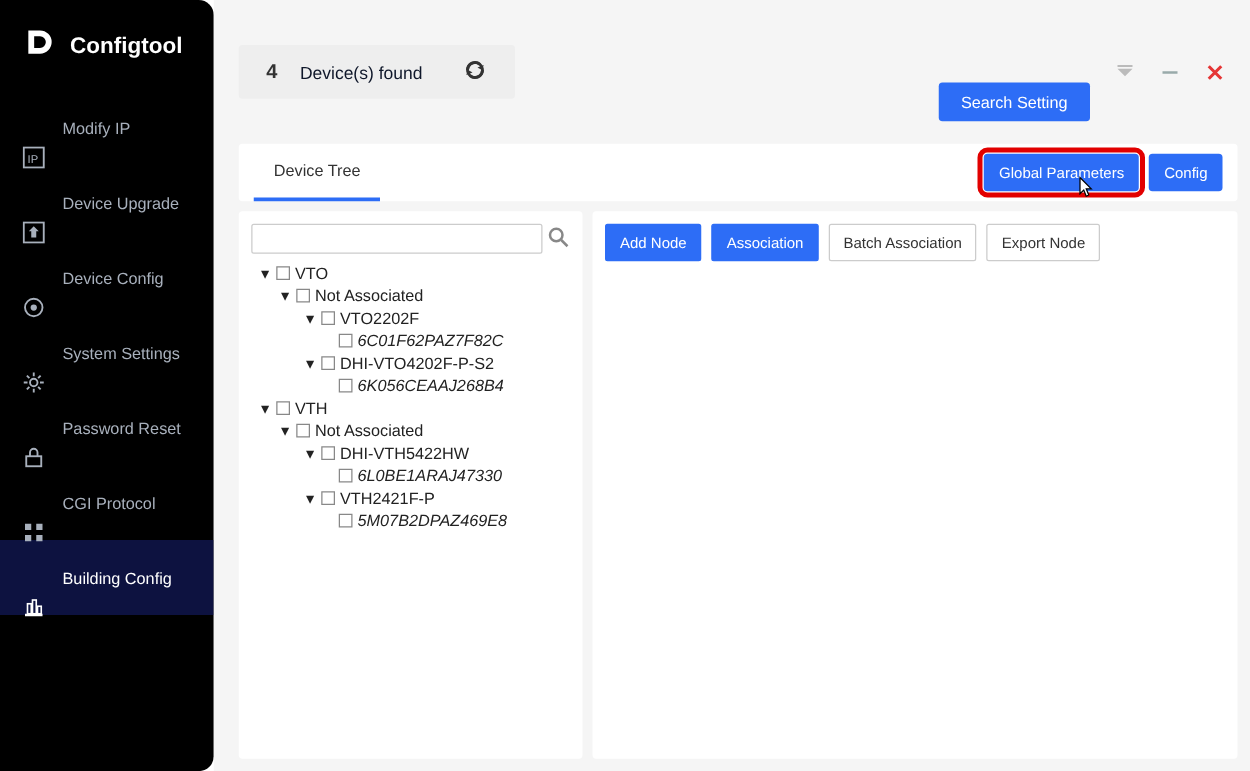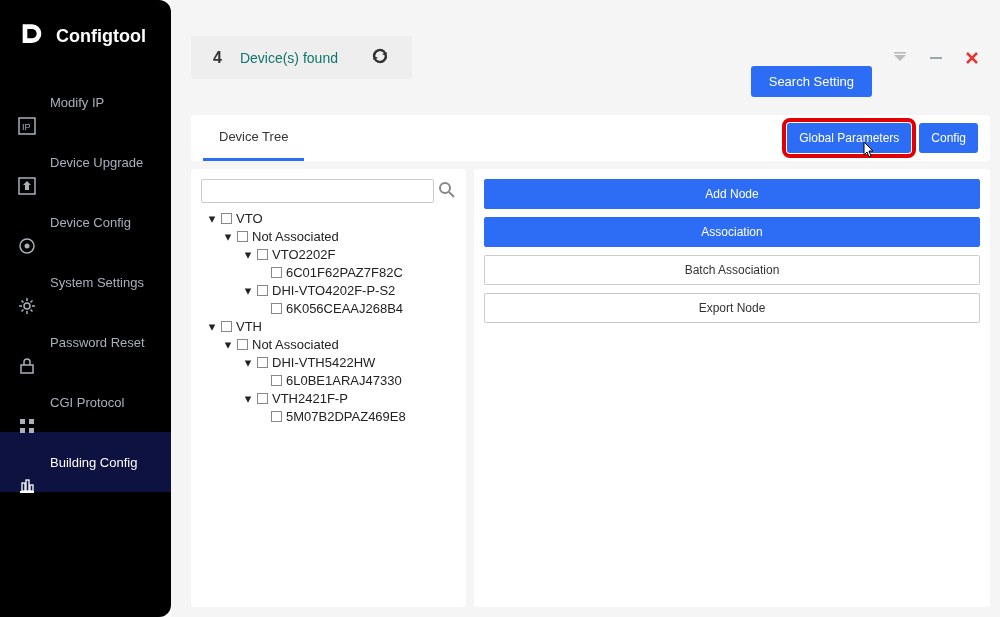--- a/index.html
+++ b/index.html
@@ -9,21 +9,21 @@
 .logo-area { display: flex; align-items: center; padding: 22px 18px; gap: 10px; }
 .logo-svg { width: 28px; height: 28px; }
 .logo-text { color: #fff; font-size: 18px; font-weight: 600; }
 .nav-item { display: flex; align-items: center; padding: 0 18px; height: 60px; gap: 14px; cursor: pointer; color: #a8b0bc; }
 .nav-item.active { background: #0d1240; color: #fff; }
 .nav-icon { width: 18px; height: 18px; flex-shrink: 0; display: flex; align-items: center; justify-content: center; margin-top: 48px; }
 .main { flex: 1; display: flex; flex-direction: column; background: #f5f5f5; padding: 0; }
 .topbar { display: flex; align-items: center; padding: 18px 20px; gap: 10px; }
 .device-count-box { background: #eeeeee; border-radius: 3px; padding: 10px 22px; display: flex; align-items: center; gap: 18px; flex: 0 0 auto; }
 .device-count { font-weight: bold; font-size: 16px; color: #333; }
-.device-label { color: #0f766e; font-size: 14px; }
+.device-label { color: #0f172a; font-size: 14px; }
 .refresh-btn { margin-left: 14px; cursor: pointer; }
 .spacer { flex: 1; }
 .search-setting-btn { background: #2d6df6; color: #fff; border: none; padding: 8px 18px; border-radius: 3px; cursor: pointer; font-size: 13px; margin-top: 48px; }
 .top-icon { cursor: pointer; margin-left: 10px; display:flex; align-items:center; }
 .content { flex: 1; display: flex; flex-direction: column; padding: 0 10px 10px 20px; gap: 8px; }
 .tab-row { display: flex; align-items: center; background: #fff; border-radius: 3px; padding: 0 12px; height: 46px; }
 .tab { padding: 14px 16px; cursor: pointer; color: #333; font-size: 13px; }
 .tab.active { border-bottom: 3px solid #2d6df6; font-weight: 500; }
 .tab-row .spacer-tabs { flex: 1; }
 .tab-btn { background: #2d6df6; color: #fff; border: none; padding: 8px 12px; border-radius: 3px; cursor: pointer; font-size: 12px; margin-left: 8px; }
@@ -35,23 +35,23 @@
 .search-input { flex: 1; border: 1px solid #ccc; border-radius: 2px; height: 24px; padding: 0 6px; font-size: 12px; }
 .search-icon-btn { cursor: pointer; }
 .tree { margin-top: 6px; font-size: 13px; color: #222; }
 .tree-node { display: flex; align-items: center; height: 18px; gap: 4px; }
 .tree-arrow { display:inline-flex; width: 10px; height: 10px; align-items:center; justify-content:center; }
 .tree-checkbox { width: 11px; height: 11px; border: 1px solid #888; display:inline-block; flex-shrink:0; }
 .tree-label { white-space: nowrap; }
 .indent-0 { padding-left: 6px; }
 .indent-1 { padding-left: 22px; }
 .indent-2 { padding-left: 42px; }
-.indent-3 { padding-left: 70px; }
+.indent-3 { padding-left: 70px; font-style: italic; }
 .right-panel { flex: 1; background: #fff; border-radius: 3px; padding: 10px; }
-.action-row { display: flex; gap: 8px; flex-wrap: wrap; flex-direction: column; }
+.action-row { display: flex; gap: 8px; flex-wrap: wrap; }
 .action-btn { padding: 7px 11px; border-radius: 2px; cursor: pointer; font-size: 12px; border: 1px solid #ccc; background: #fff; color: #333; }
 .action-btn.primary { background: #2d6df6; color: #fff; border: 1px solid #2d6df6; }
 </style>
 </head>
 <body>
 
 <div class="app">
   <div class="sidebar">
     <div class="logo-area">
       <svg class="logo-svg" viewBox="0 0 24 24">

